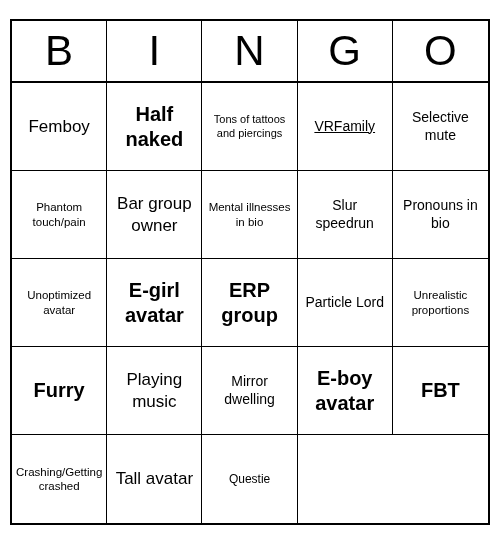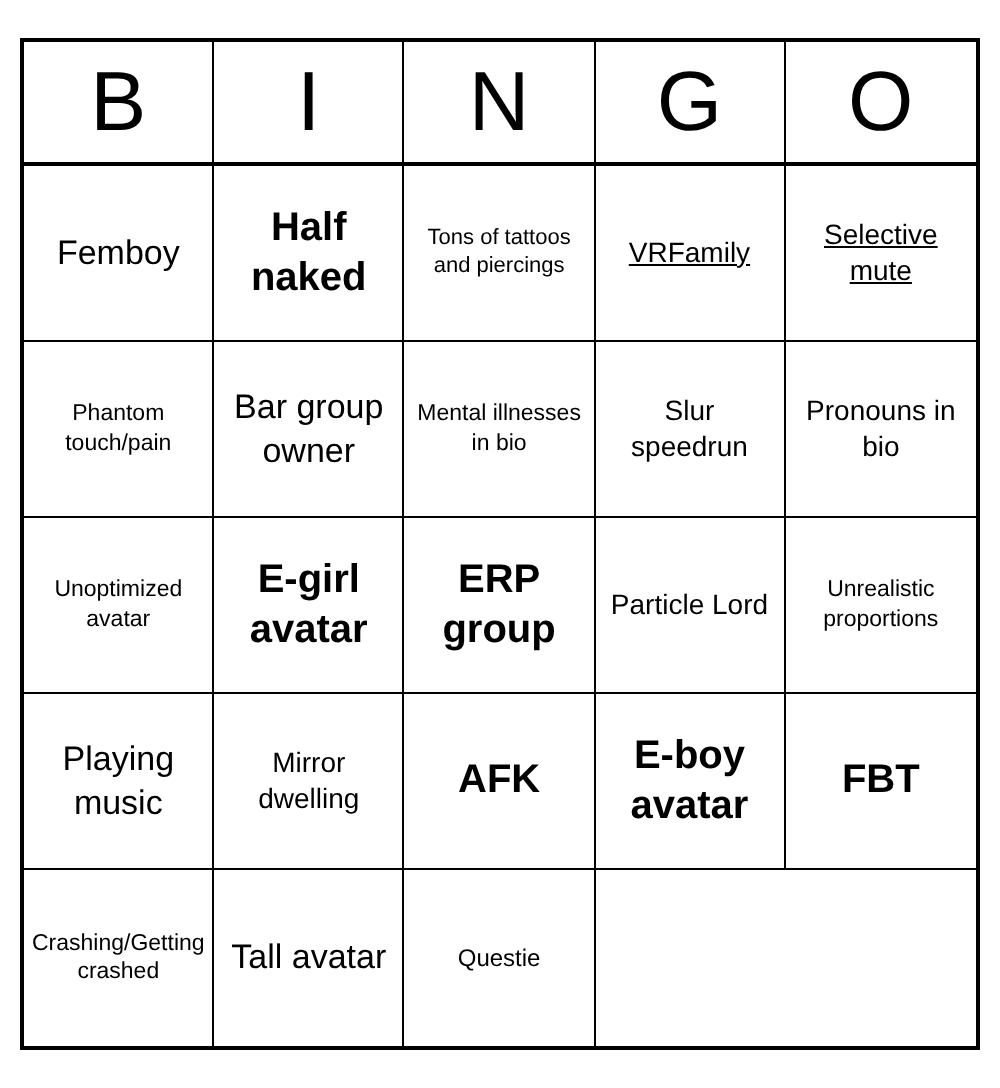--- a/index.html
+++ b/index.html
@@ -64,33 +64,33 @@
     <div class="bingo-letter">I</div>
     <div class="bingo-letter">N</div>
     <div class="bingo-letter">G</div>
     <div class="bingo-letter">O</div>
   </div>
   <div class="bingo-grid">
   <div class="bingo-cell" style="font-size: 17px;">Femboy</div>
       <div class="bingo-cell" style="font-size: 20px; font-weight: bold;">Half naked</div>
       <div class="bingo-cell" style="font-size: 11px;">Tons of tattoos and piercings</div>
       <div class="bingo-cell" style="font-size: 14px; text-decoration: underline;">VRFamily</div>
-      <div class="bingo-cell" style="font-size: 14px; text-decoration: underline;">Selective mute</div>
+      <div class="bingo-cell" style="font-size: 14px;">Selective mute</div>
       <div class="bingo-cell" style="font-size: 11.5px;">Phantom touch/pain</div>
       <div class="bingo-cell" style="font-size: 17px; text-align: center;">Bar group owner</div>
       <div class="bingo-cell" style="font-size: 11.5px;">Mental illnesses in bio</div>
       <div class="bingo-cell" style="font-size: 14px;">Slur speedrun</div>
       <div class="bingo-cell" style="font-size: 14px;">Pronouns in bio</div>
       <div class="bingo-cell" style="font-size: 11.5px;">Unoptimized avatar</div>
       <div class="bingo-cell" style="font-size: 20px; font-weight: bold;">E-girl avatar</div>
       <div class="bingo-cell" style="font-size: 20px; font-weight: bold;">ERP group</div>
       <div class="bingo-cell" style="font-size: 14px;">Particle Lord</div>
       <div class="bingo-cell" style="font-size: 11.5px;">Unrealistic proportions</div>
+      <div class="bingo-cell" style="font-size: 20px; font-weight: bold;">Furry</div>
       <div class="bingo-cell" style="font-size: 17px;">Playing music</div>
       <div class="bingo-cell" style="font-size: 14px;">Mirror dwelling</div>
-      <div class="bingo-cell" style="font-size: 20px; font-weight: bold;">AFK</div>
       <div class="bingo-cell" style="font-size: 20px; font-weight: bold;">E-boy avatar</div>
       <div class="bingo-cell" style="font-size: 20px; font-weight: bold;">FBT</div>
       <div class="bingo-cell" style="font-size: 11.5px;">Crashing/Getting crashed</div>
       <div class="bingo-cell" style="font-size: 17px;">Tall avatar</div>
       <div class="bingo-cell" style="font-size: 12px;">Questie</div>
     </div>
 </div>
 
 </body></html>

